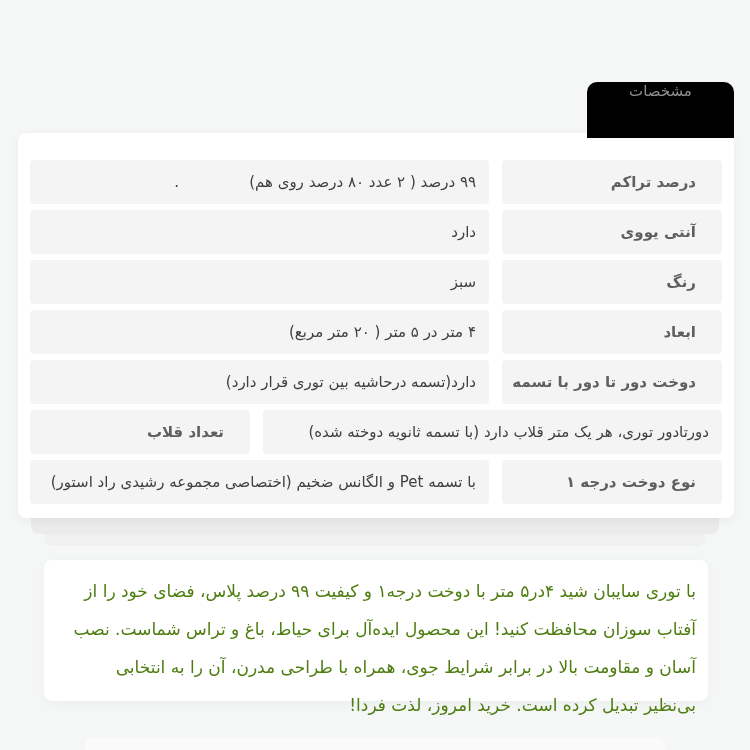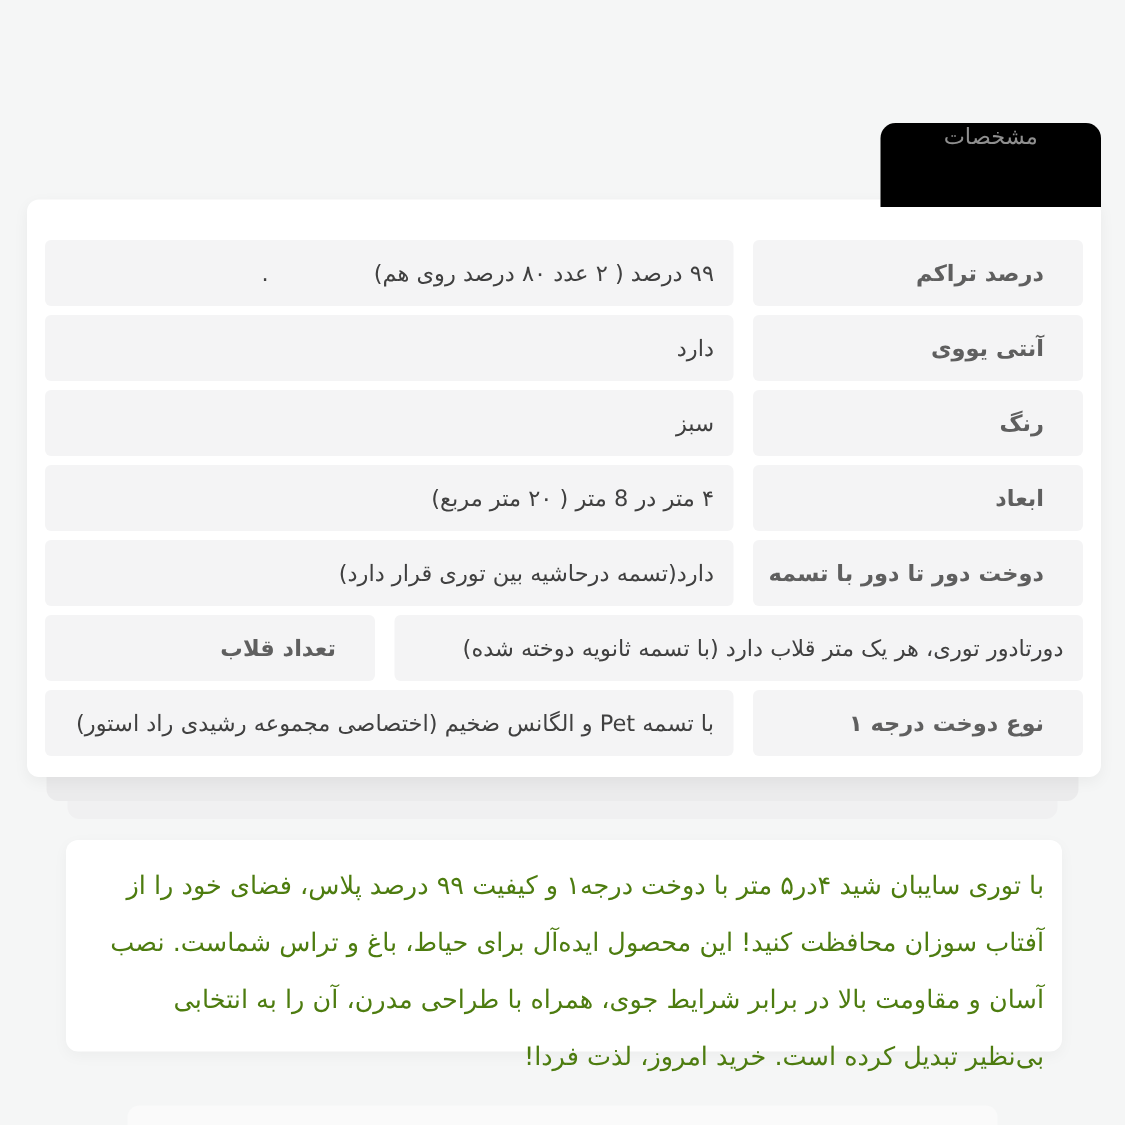--- a/index.html
+++ b/index.html
@@ -160,21 +160,21 @@
       <div class="cell value"><span>دارد</span></div>
     </div>
 
     <div class="row">
       <div class="cell label"><span>رنگ</span></div>
       <div class="cell value"><span>سبز</span></div>
     </div>
 
     <div class="row">
       <div class="cell label"><span>ابعاد</span></div>
-      <div class="cell value"><span>۴ متر در 8 متر ( ۲۰ متر مربع)</span></div>
+      <div class="cell value"><span>۴ متر در ۵ متر ( ۲۰ متر مربع)</span></div>
     </div>
 
     <div class="row">
       <div class="cell label"><span>دوخت دور تا دور با تسمه</span></div>
       <div class="cell value"><span>دارد(تسمه درحاشیه بین توری قرار دارد)</span></div>
     </div>
 
     <div class="row">
       <div class="cell value"><span>دورتادور توری، هر یک متر قلاب دارد (با تسمه ثانویه دوخته شده)</span></div>
       <div class="cell label"><span>تعداد قلاب</span></div>

